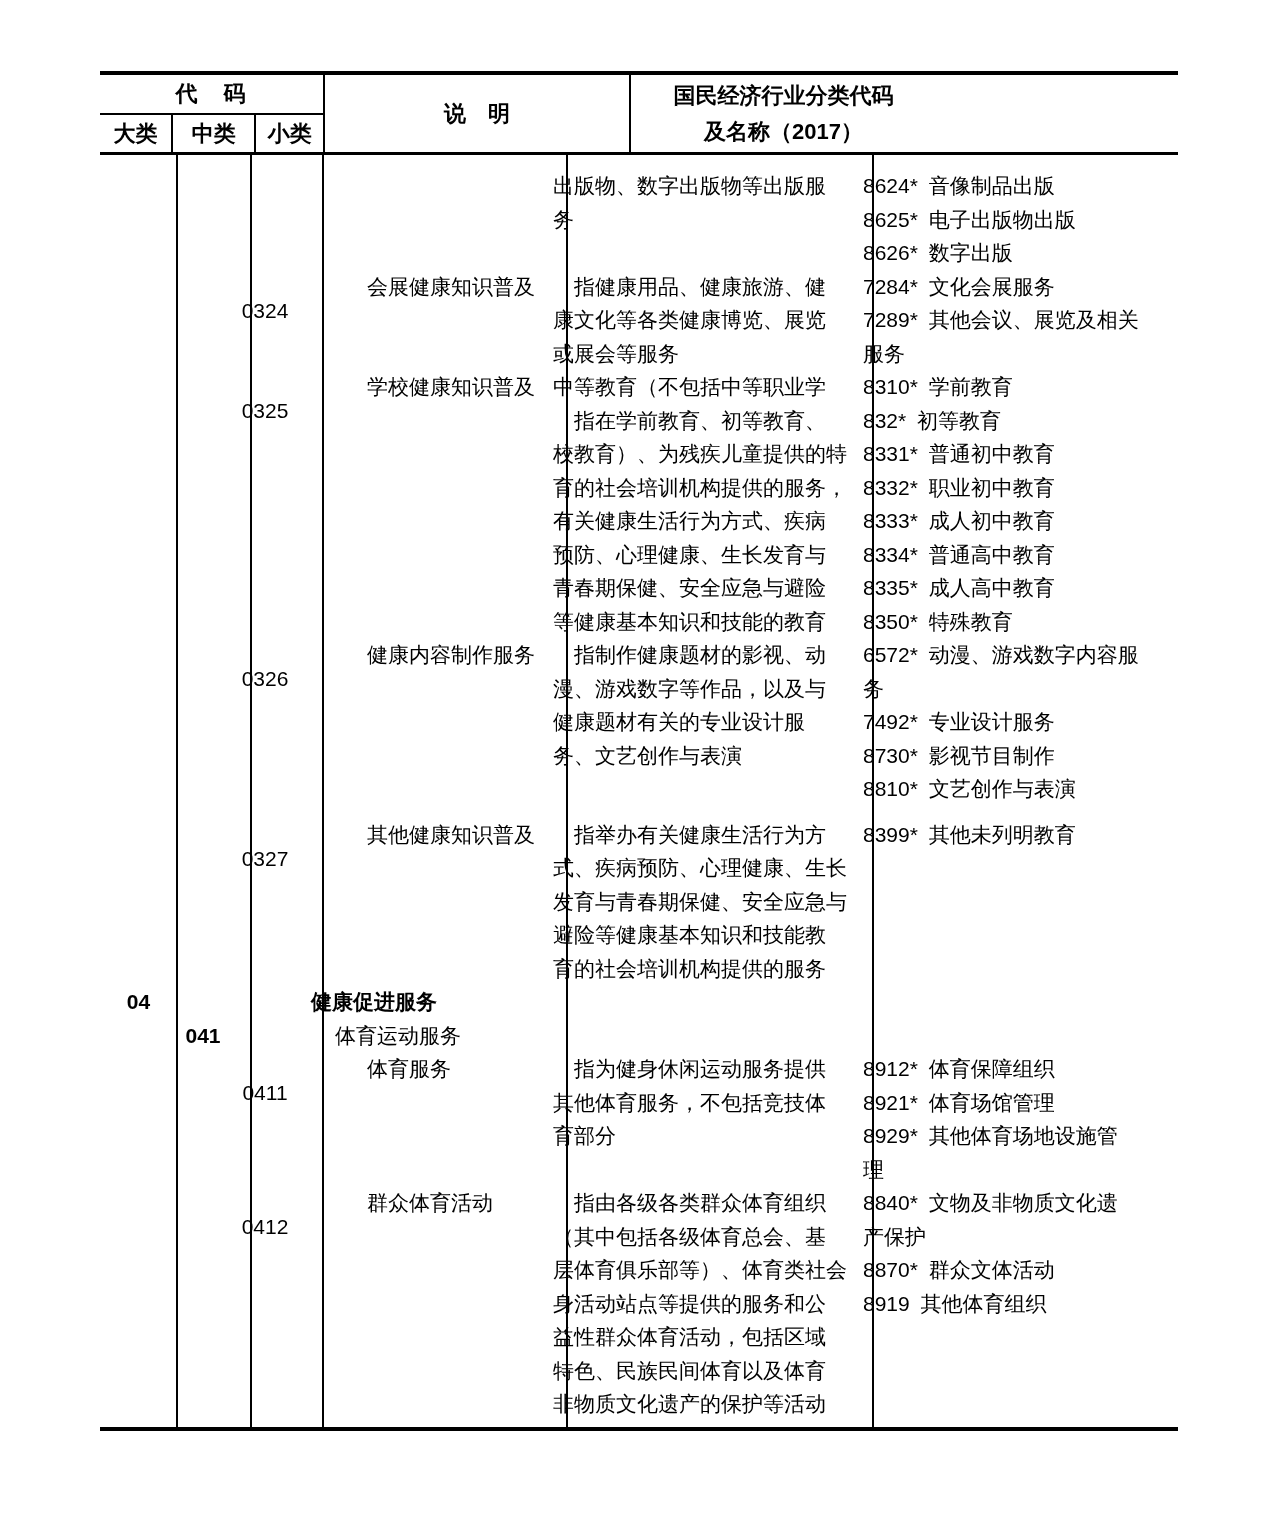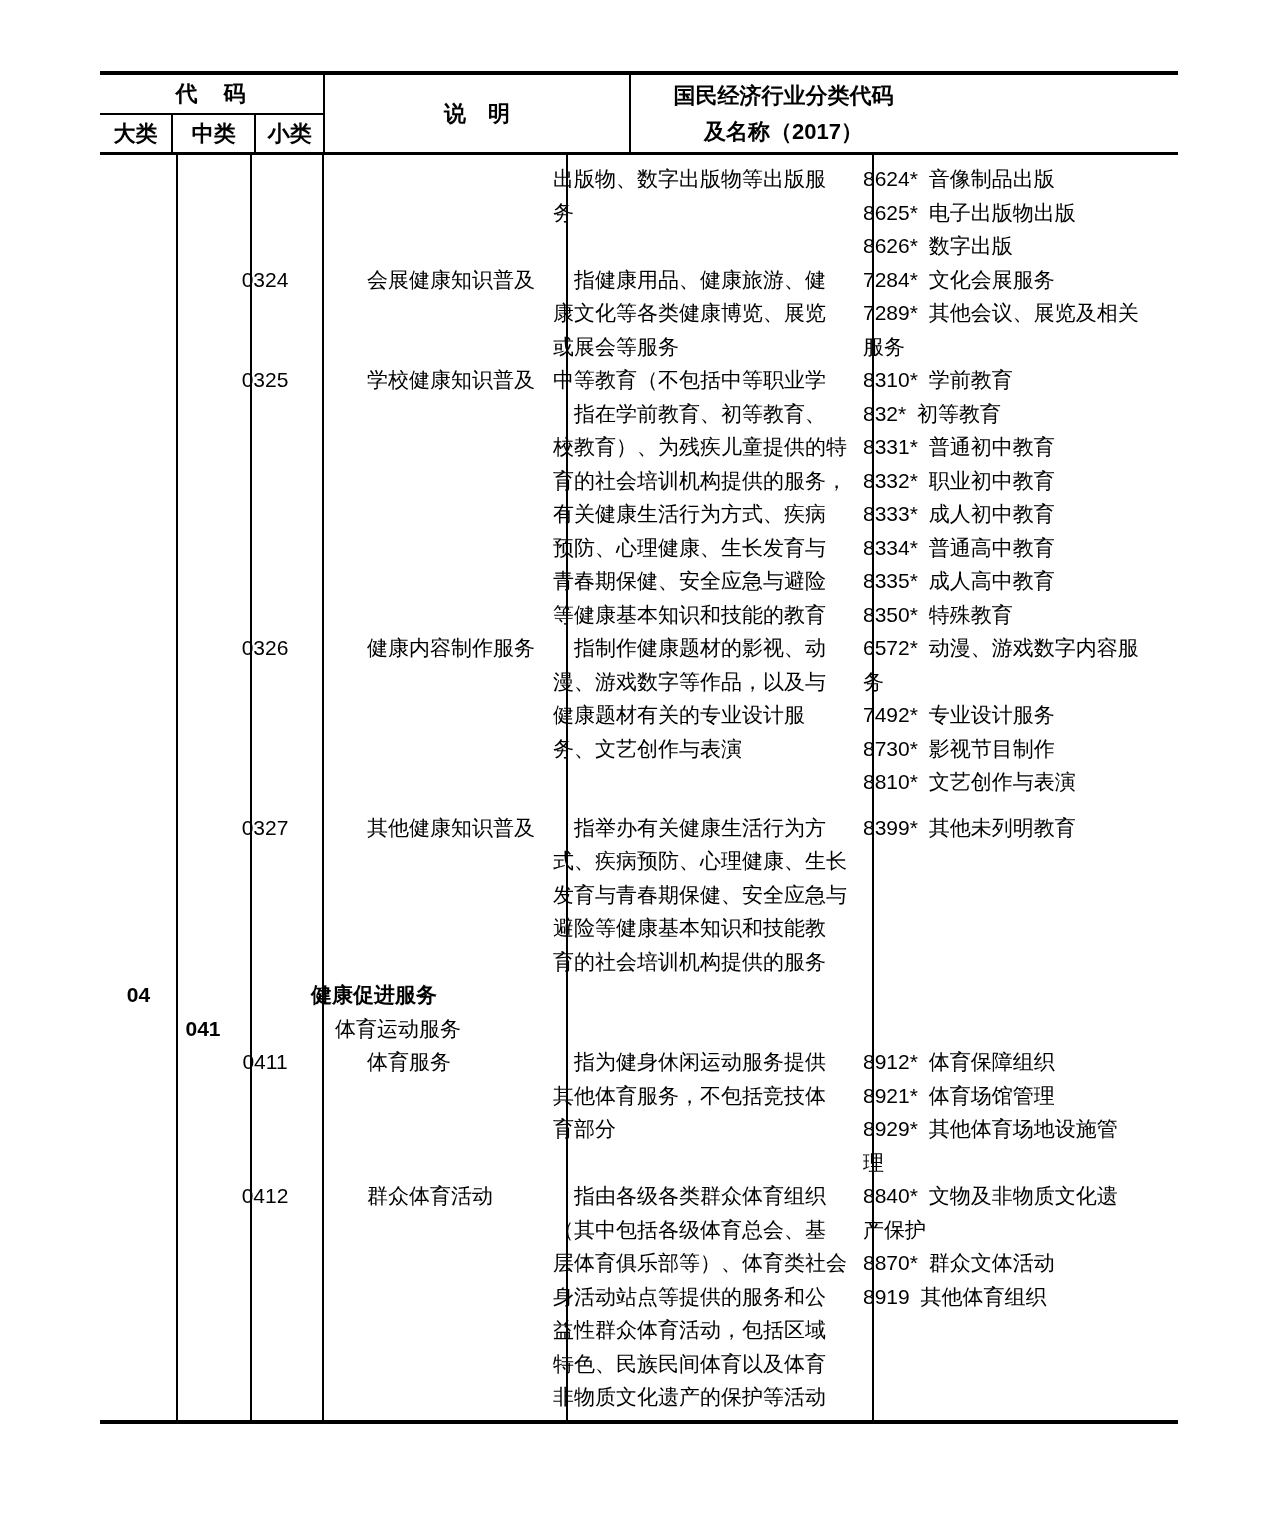--- a/index.html
+++ b/index.html
@@ -20,30 +20,30 @@
   .h-code-sub { height:37px; display:flex; }
   .h-sub { box-sizing:border-box; display:flex; align-items:center; justify-content:center; }
   .h-sub-major { width:77px; }
   .h-sub-mid { width:92px; border-left:2px solid #000; border-right:2px solid #000; }
   .h-sub-minor { width:72px; }
   .h-name { width:244px; border-right:2px solid #000; height:77px; }
   .h-desc { width:306px; border-right:2px solid #000; height:77px; }
   .h-ind  { width:305px; height:77px; flex-direction:column; line-height:36px; }
 
   
-  .tbody { position:relative; padding-top:7px; padding-bottom:6px; font-size:21px; }
+  .tbody { position:relative; padding-top:14px; padding-bottom:6px; font-size:21px; }
   .vline { position:absolute; top:0; bottom:0; width:2px; background:#000; }
   .vl1{left:76px;} .vl2{left:150px;} .vl3{left:222px;} .vl4{left:466px;} .vl5{left:772px;}
 
   .sec { display:flex; align-items:flex-start; position:relative; }
   .sec.gap { margin-top:12px; }
   .cell { box-sizing:border-box; }
   .c-major { width:77px; text-align:center; font-weight:bold; }
   .c-mid   { width:52px; text-align:center; font-weight:bold; }
-  .c-minor { width:72px; text-align:center; }
+  .c-minor { width:72px; text-align:center;margin-top:24px; }
   .c-name  { width:244px; }
   .c-desc  { width:306px; padding-left:8px; }
   .c-ind   { width:305px; padding-left:12px; }
   .line { height:33.5px; line-height:33.5px; white-space:nowrap; }
   .c-ind .line { word-spacing:5px; }
   .name-lvl1 { padding-left:10px; font-weight:bold; }
   .name-lvl2 { padding-left:34px; font-weight:normal; }
   .name-lvl3 { padding-left:54px;margin-left:12px; }
 </style>
 </head>

